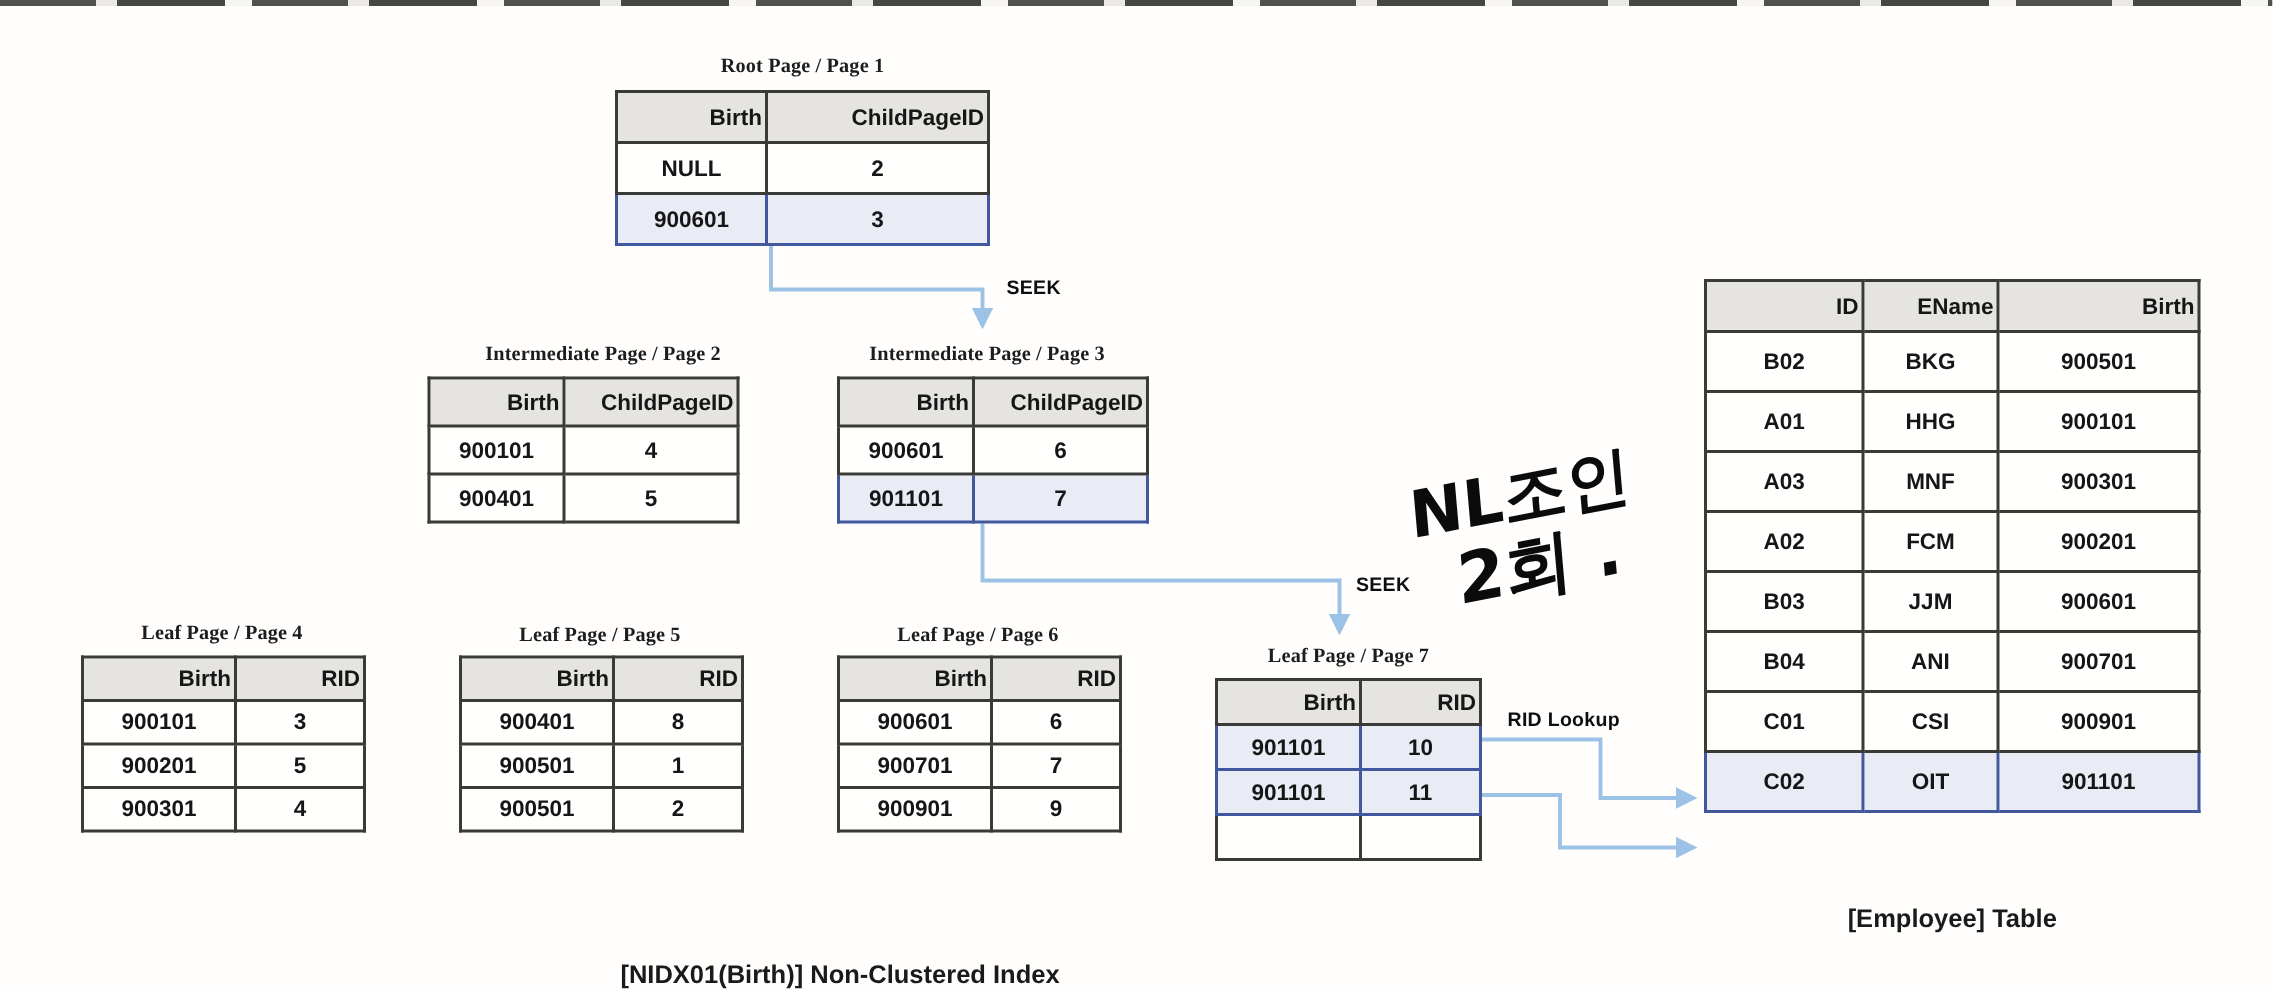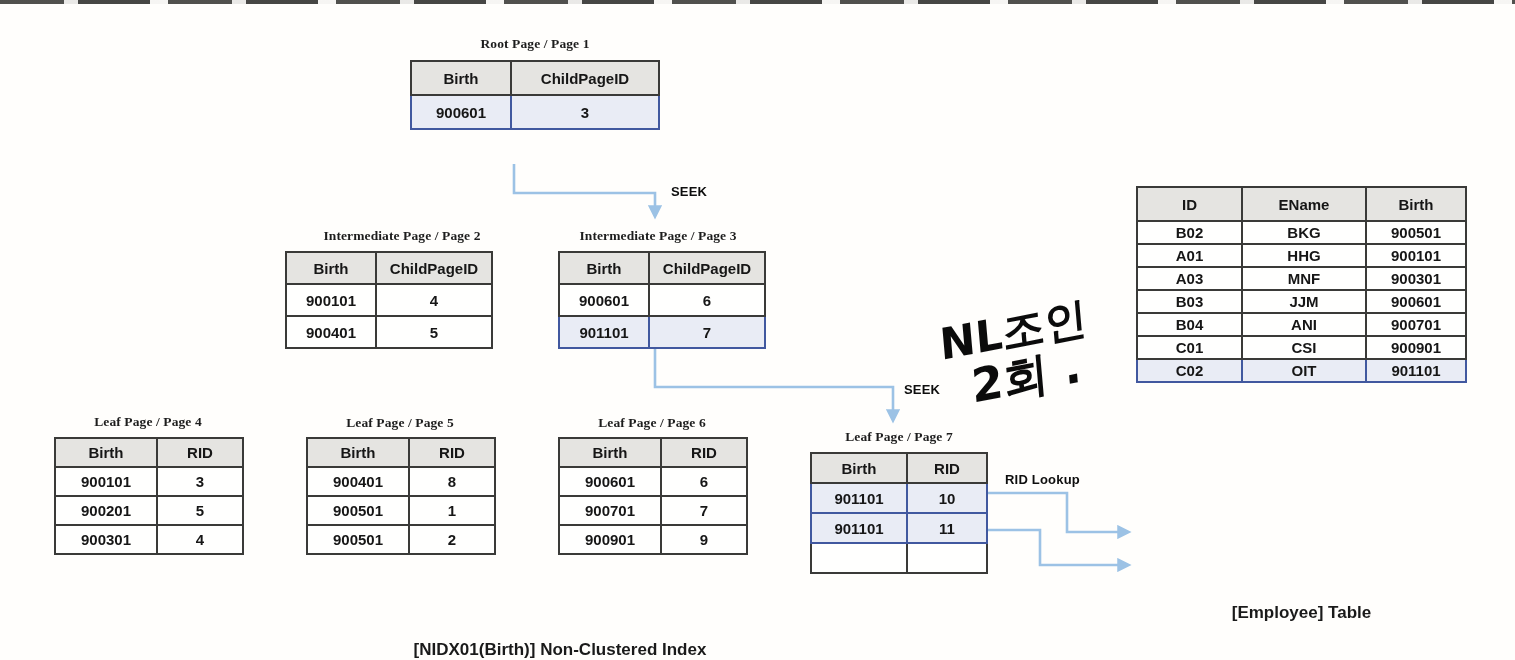--- a/index.html
+++ b/index.html
@@ -36,33 +36,33 @@
     letter-spacing:.2px; white-space:nowrap;
   }
   .tbl-wrap{ position:absolute; }
   table{ border-collapse:collapse; table-layout:fixed; }
   th,td{
     border:2px solid var(--table_border,#3a3a38);
     text-align:center; vertical-align:middle;
     font-weight:700; font-size:15px; color:var(--ink,#161616);
     overflow:hidden; padding:0 2px;
   }
-  th{ background:var(--header_bg,#e5e4e1); }
+  th{ background:var(--header_bg,#e5e4e1);text-align:right; }
   td{ background:#fffffe; }
   tr.hl td{
     background:var(--highlight_bg,#e9ecf5);
     border:2px solid var(--highlight_border,#41589f);
   }
 
   .t-root table{ width:250px; } .t-root th:nth-child(1){ width:100px; } .t-root tr{ height:34px; }
   .t-int  table{ width:208px; } .t-int  th:nth-child(1){ width:90px; }  .t-int tr{ height:32px; }
   .t-leaf table{ width:190px; } .t-leaf th:nth-child(1){ width:102px; } .t-leaf tr{ height:29px; }
   .t-leaf7 table{ width:178px; } .t-leaf7 th:nth-child(1){ width:96px; } .t-leaf7 tr{ height:30px; }
-  .t-emp  table{ width:331px;border-radius:11px; } .t-emp th:nth-child(1){ width:105px; } .t-emp th:nth-child(2){ width:124px; }
-  .t-emp tr{ height:23px; } .t-emp thead tr{ height:34px; }
+  .t-emp  table{ width:331px;border-radius:11px; } .t-emp th:nth-child(1){ width:105px; } .t-emp th:nth-child(2){ width:90px; }
+  .t-emp tr{ height:40px; } .t-emp thead tr{ height:34px; }
 
   .pos-root-title{ left:410px; top:36px;  width:250px; }
   .pos-root      { left:410px; top:60px; }
   .pos-int2-title{ left:294px; top:228px; width:216px; }
   .pos-int2      { left:285px; top:251px; }
   .pos-int3-title{ left:550px; top:228px; width:216px; }
   .pos-int3      { left:558px; top:251px; }
   .pos-leaf4-title{ left:52px;  top:414px; width:192px; }
   .pos-leaf4     { left:54px;  top:437px; }
   .pos-leaf5-title{ left:304px; top:415px; width:192px; }
@@ -111,20 +111,24 @@
 <div class="page-title pos-root-title">Root Page / Page 1</div>
 <div class="tbl-wrap t-root pos-root">
     <table>
       <thead>
         <tr>
           <th>Birth</th>
           <th>ChildPageID</th>
         </tr>
       </thead>
       <tbody>
+        <tr>
+          <td>NULL</td>
+          <td>2</td>
+        </tr>
         <tr class="hl">
           <td>900601</td>
           <td>3</td>
         </tr>
       </tbody>
     </table>
   </div>
 
 <div class="page-title pos-int2-title">Intermediate Page / Page 2</div>
 <div class="tbl-wrap t-int pos-int2">
@@ -291,20 +295,25 @@
         </tr>
         <tr>
           <td>A01</td>
           <td>HHG</td>
           <td>900101</td>
         </tr>
         <tr>
           <td>A03</td>
           <td>MNF</td>
           <td>900301</td>
+        </tr>
+        <tr>
+          <td>A02</td>
+          <td>FCM</td>
+          <td>900201</td>
         </tr>
         <tr>
           <td>B03</td>
           <td>JJM</td>
           <td>900601</td>
         </tr>
         <tr>
           <td>B04</td>
           <td>ANI</td>
           <td>900701</td>

